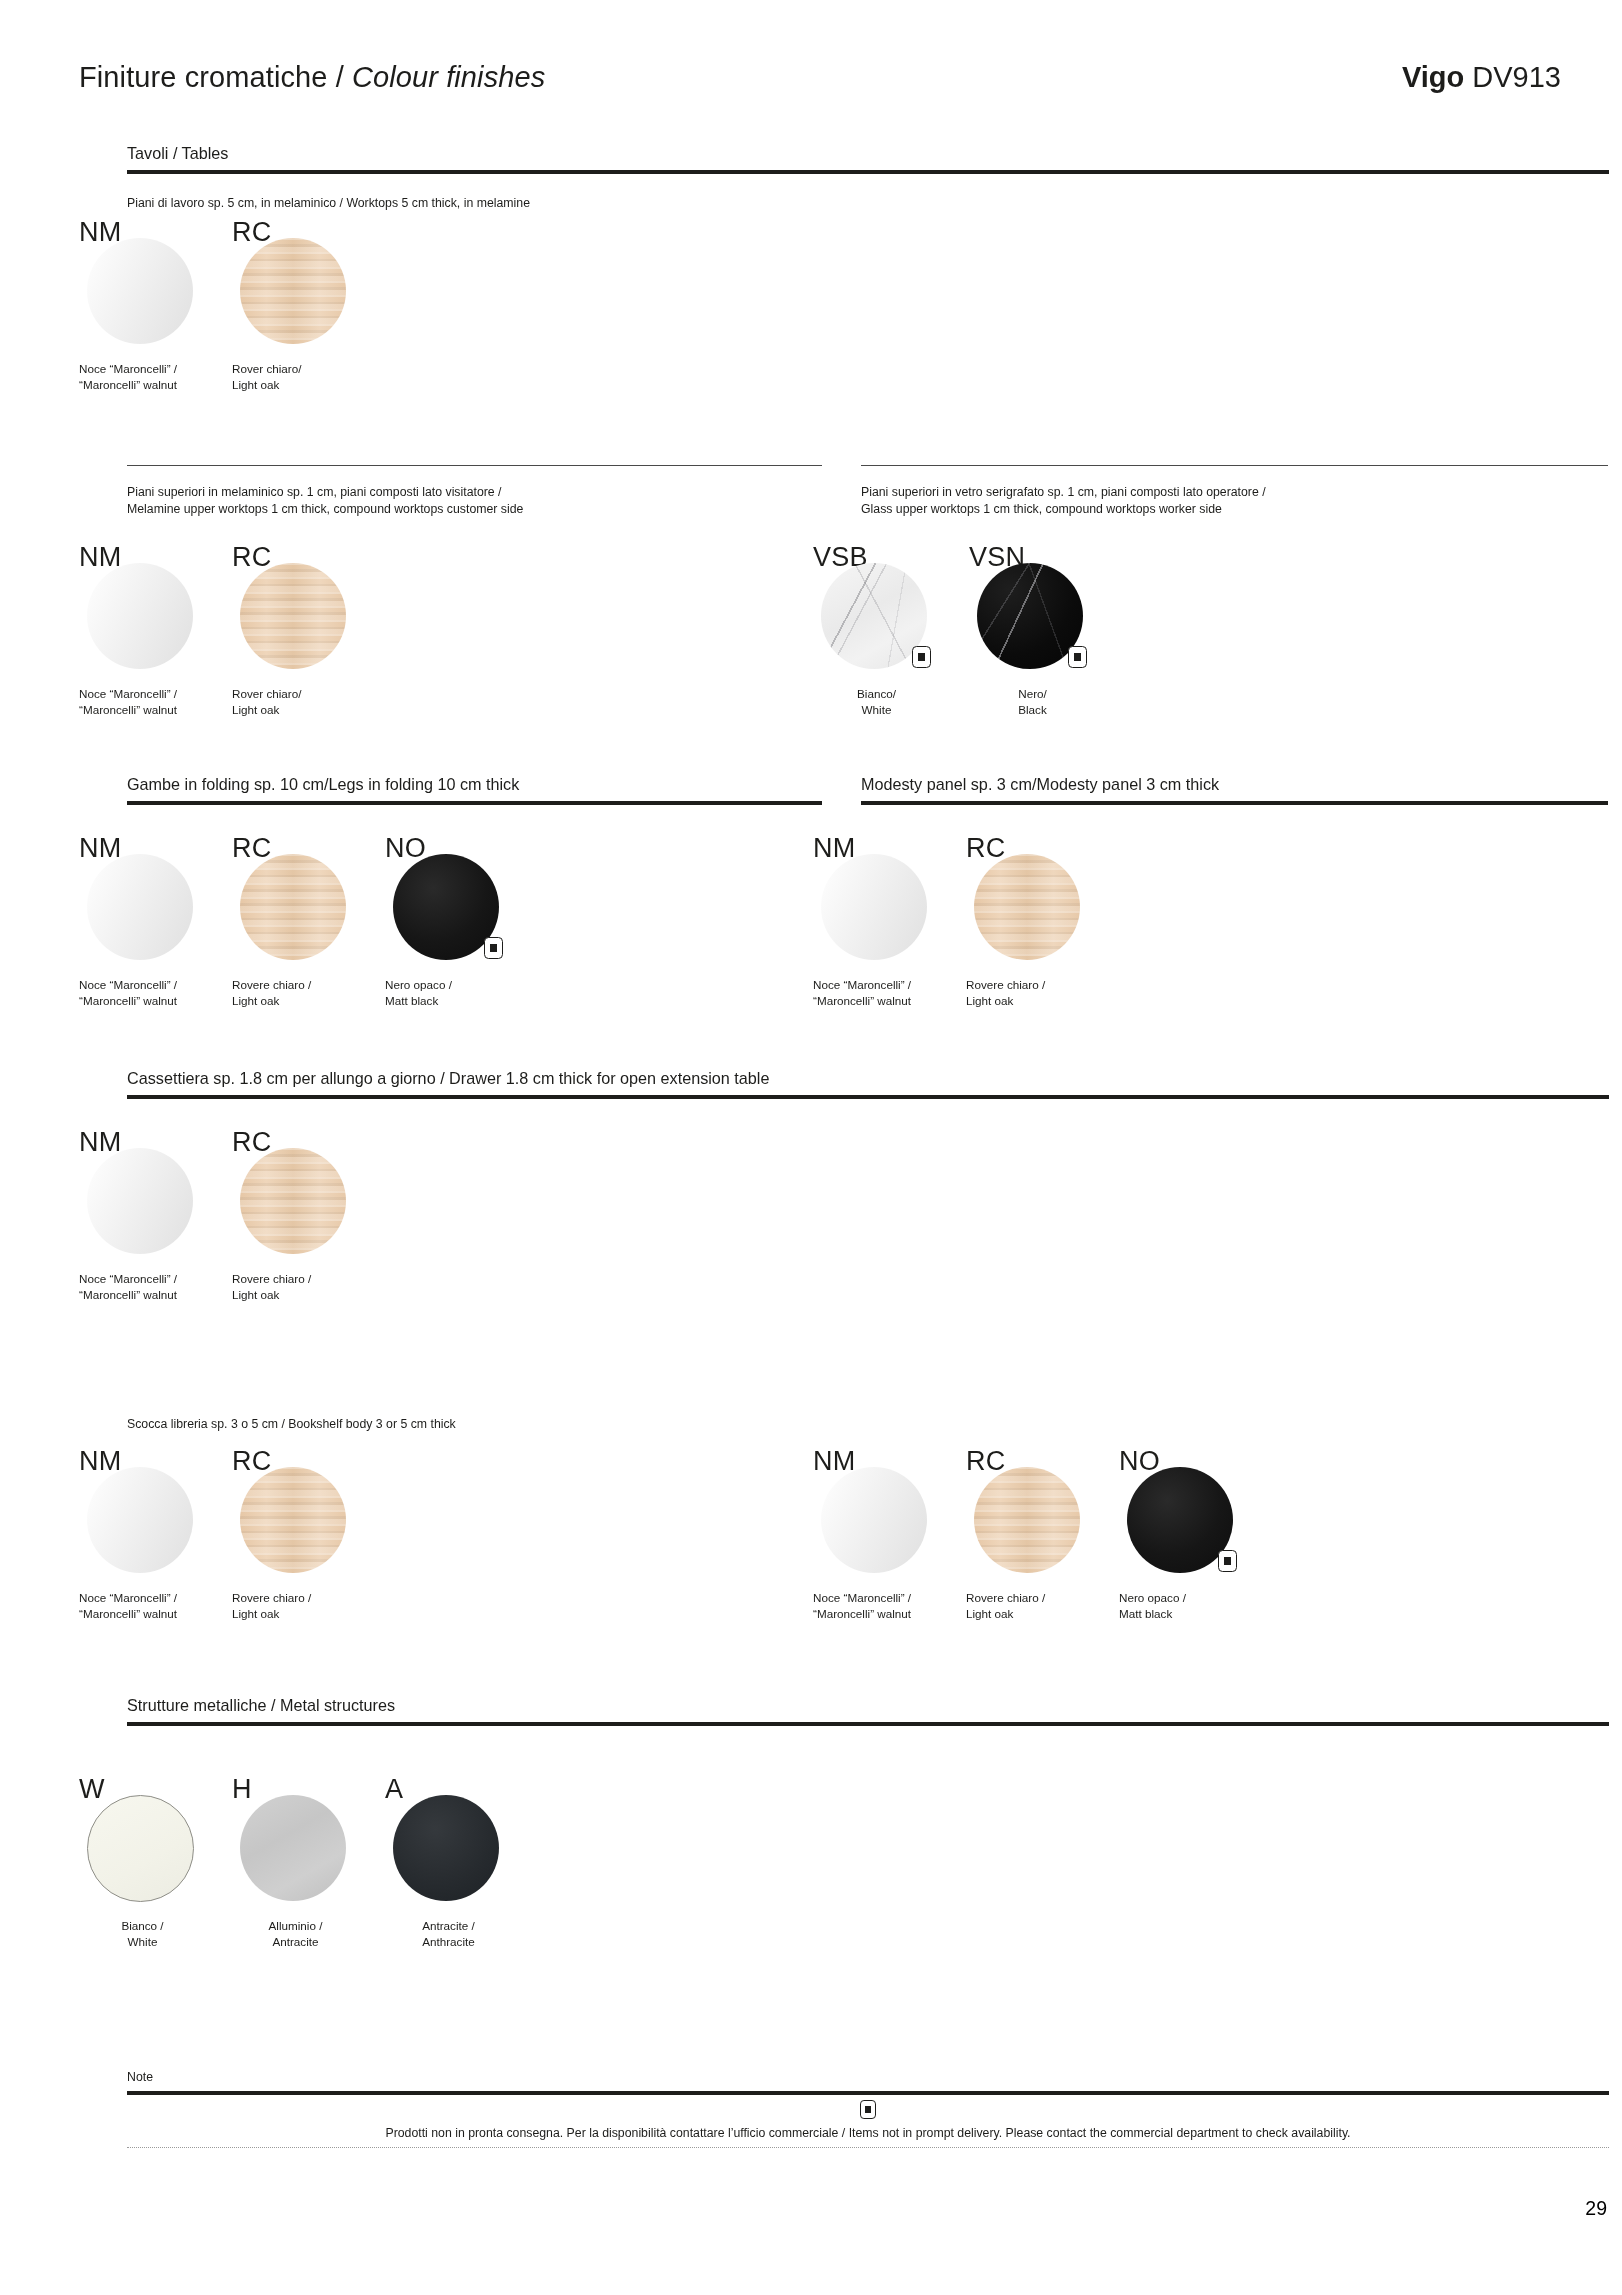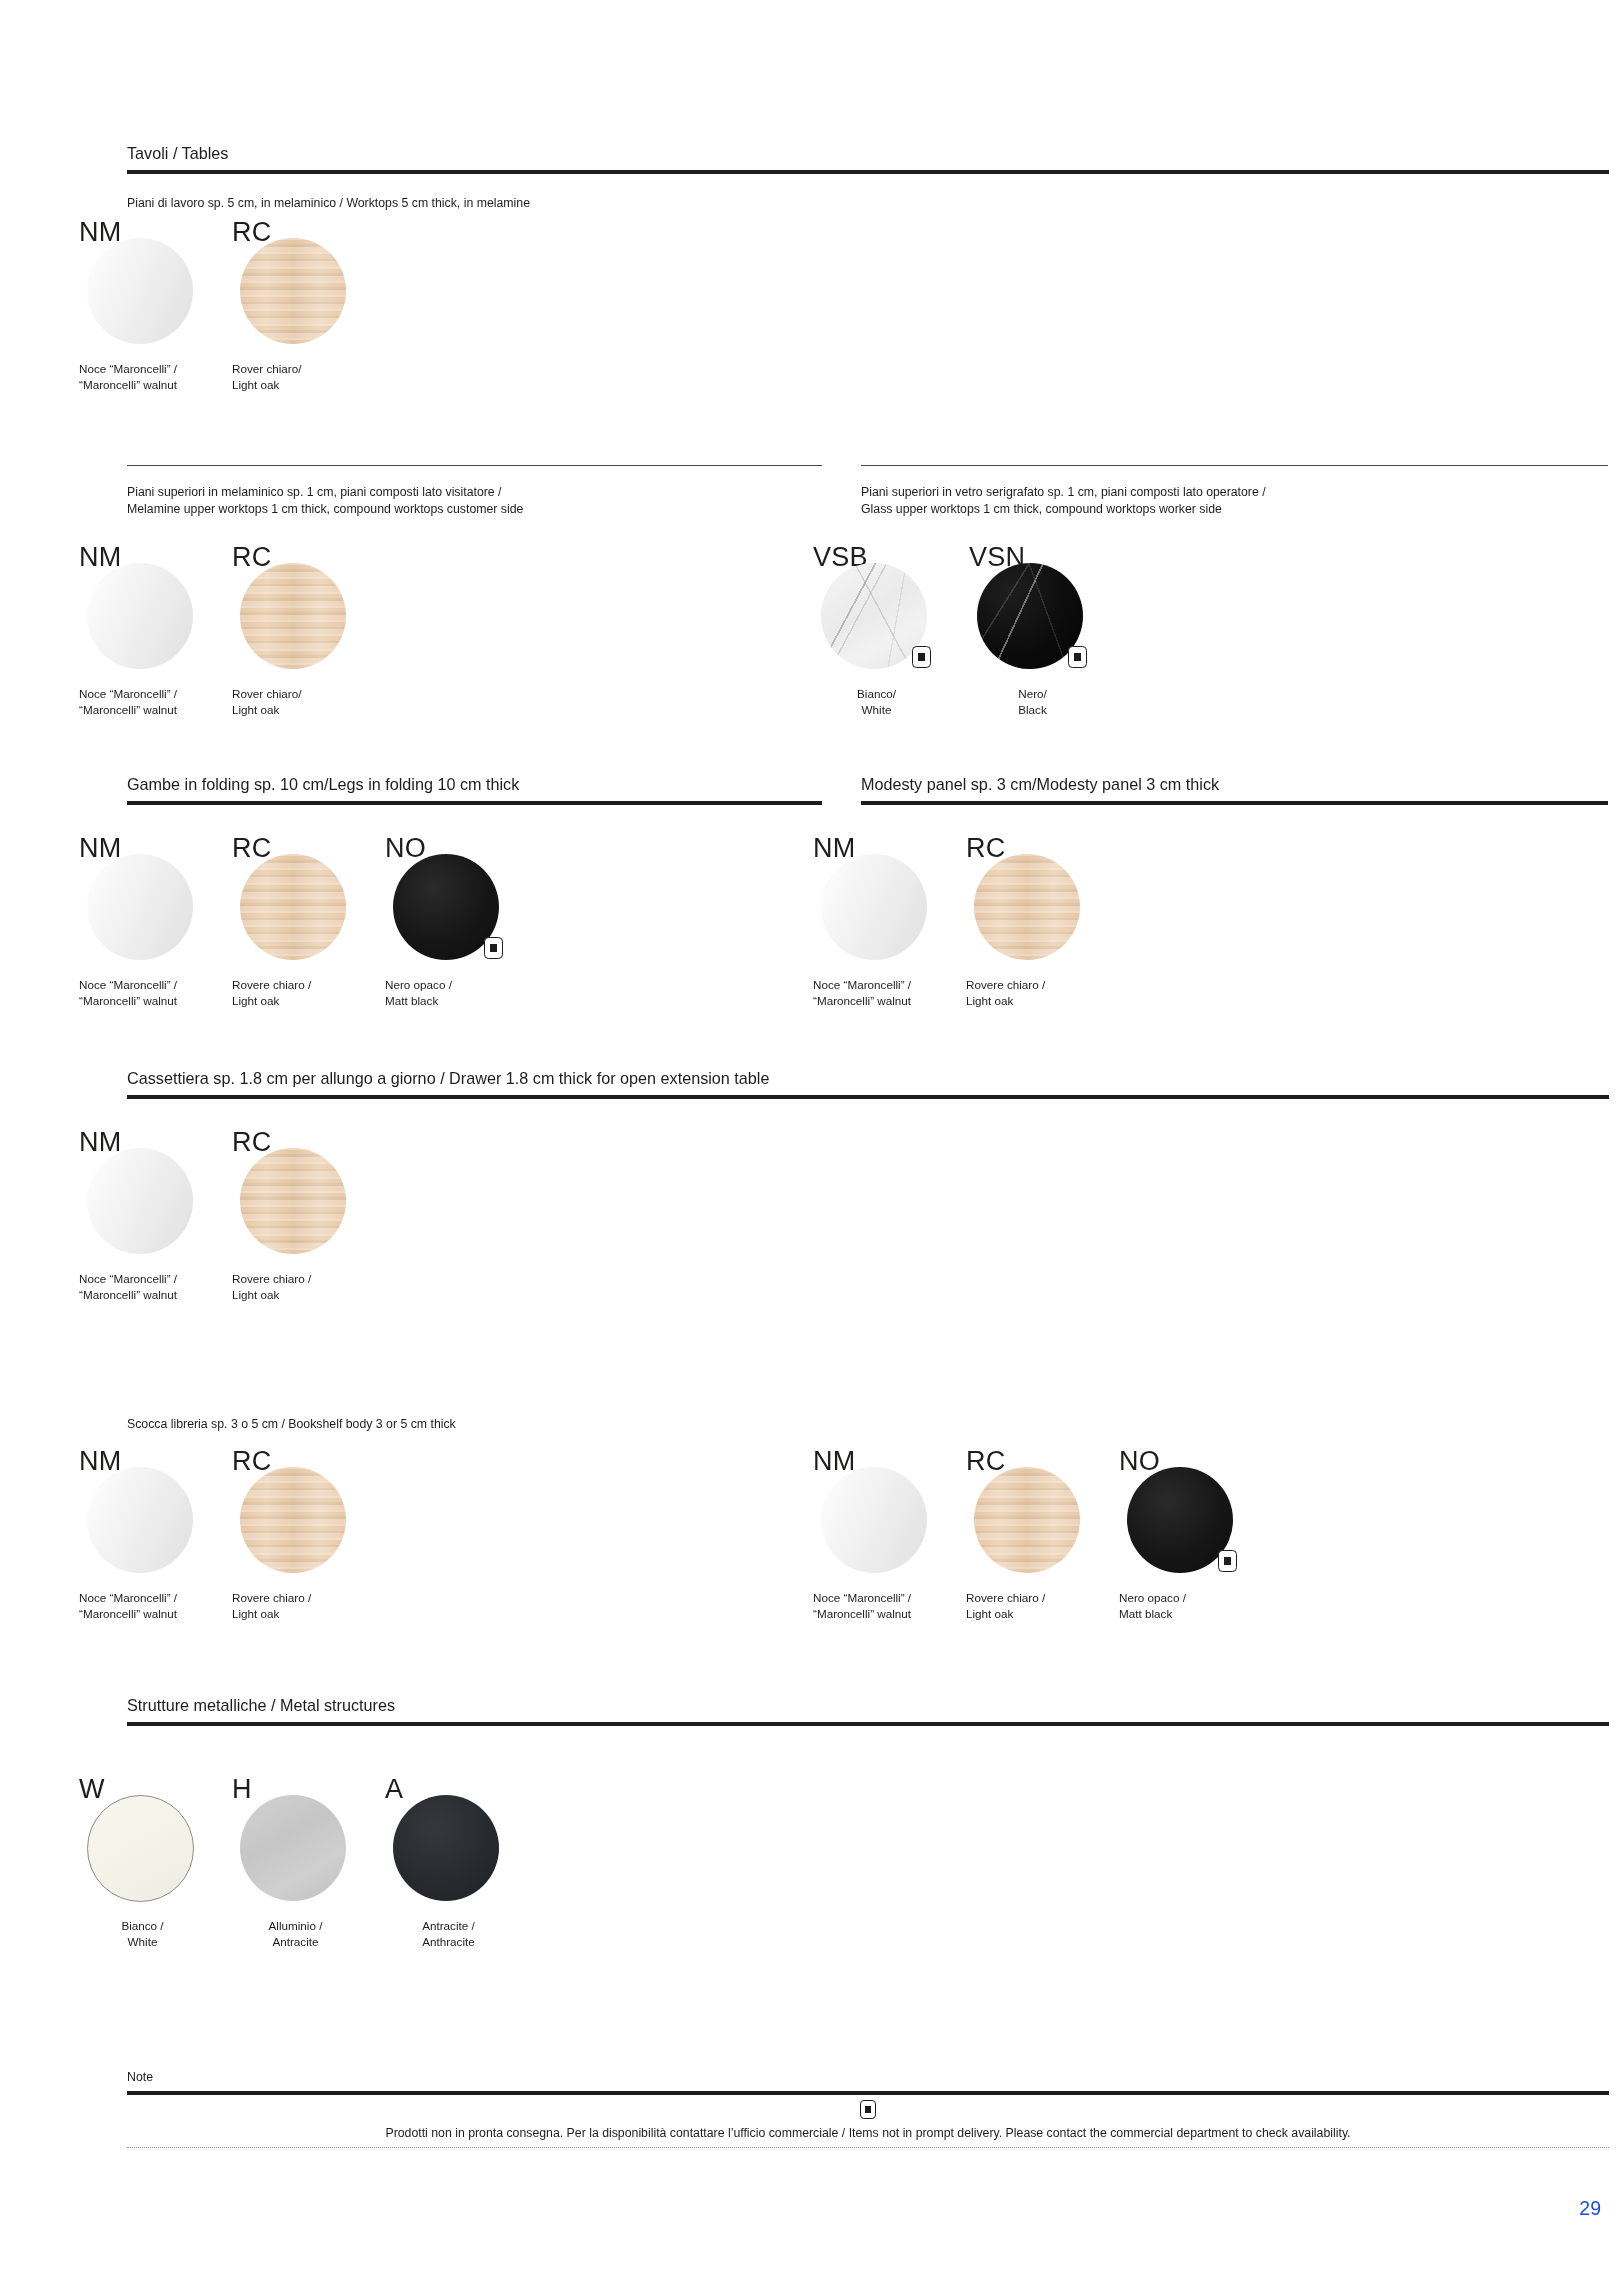--- a/index.html
+++ b/index.html
@@ -118,28 +118,32 @@
   }
 
   
   .note-label{font-size:12.3px;line-height:15.6px;margin-bottom:5.2px;}
   .note-line{display:flex;align-items:center;gap:5.2px;font-size:12.3px;line-height:19.5px;margin-top:5.2px;flex-direction:column;}
   .note-badge{
     position:relative;flex:0 0 auto;width:14.3px;height:17px;border:1.3px solid #1d1d1b;border-radius:3.9px;
     background:#fff;display:flex;align-items:center;justify-content:center;
   }
   .note-badge i{display:block;width:5.8px;height:7.1px;background:#1d1d1b;}
-  .pageno{position:absolute;right:8px;font-size:19.5px;line-height:22px;color:#1d4ed8;}
+  .pageno{position:absolute;right:2px;font-size:19.5px;line-height:22px;color:#000000;}
 </style>
 </head>
 <body>
 
 <div class="page">
  <div class="inner">
 
+  <div class="header">
+    <h1><span>Finiture cromatiche</span><span> / </span><span class="it">Colour finishes</span></h1>
+    <div class="brand"><span class="b">Vigo</span><span class="r"> DV913</span></div>
+  </div>
 
   <div class="abs" style="left:0;top:144px;width:1482px;">
     <div class="sec-title">Tavoli / Tables</div>
     <div class="rule-thick"></div>
   </div>
 
   <div class="abs" style="left:0;top:195px;width:1482px;">
     <div class="sub">Piani di lavoro sp. 5 cm, in melaminico / Worktops 5 cm thick, in melamine</div>
   </div>
   <div class="row" style="left:0;top:224px;gap:26px;">

